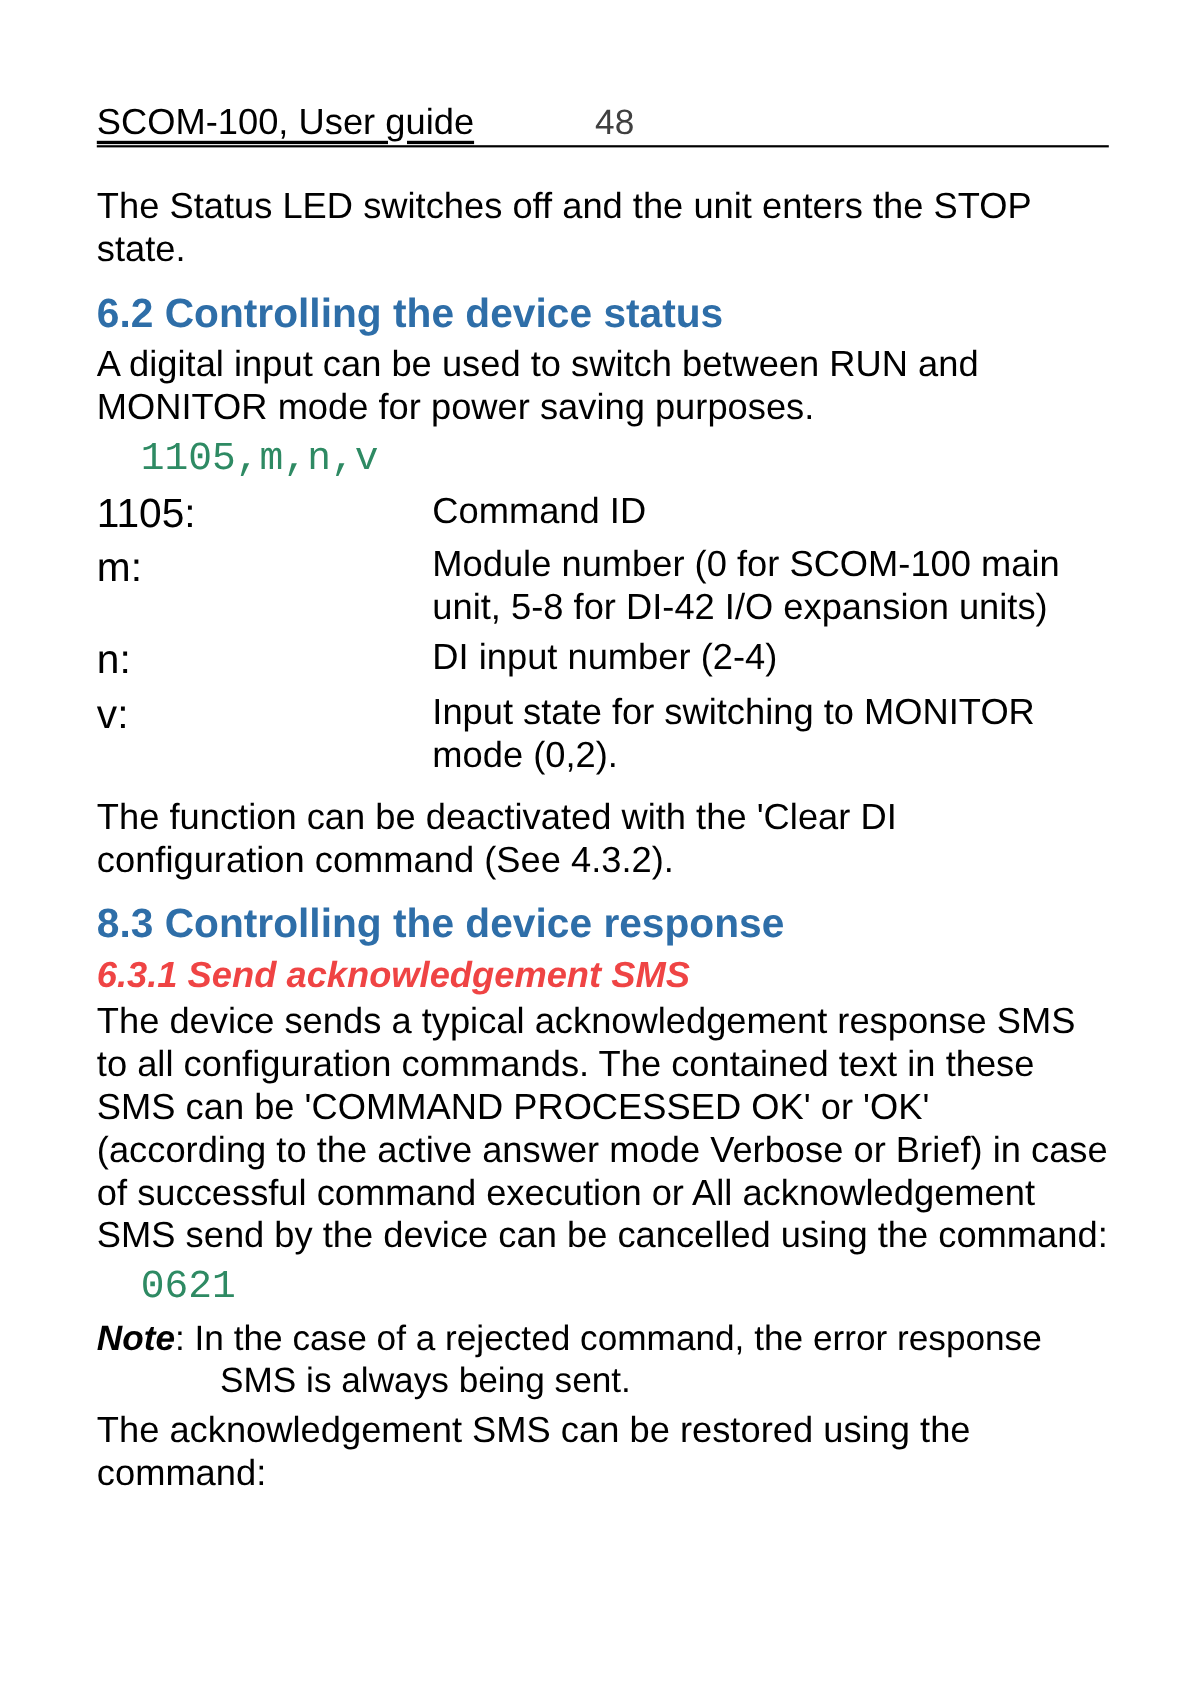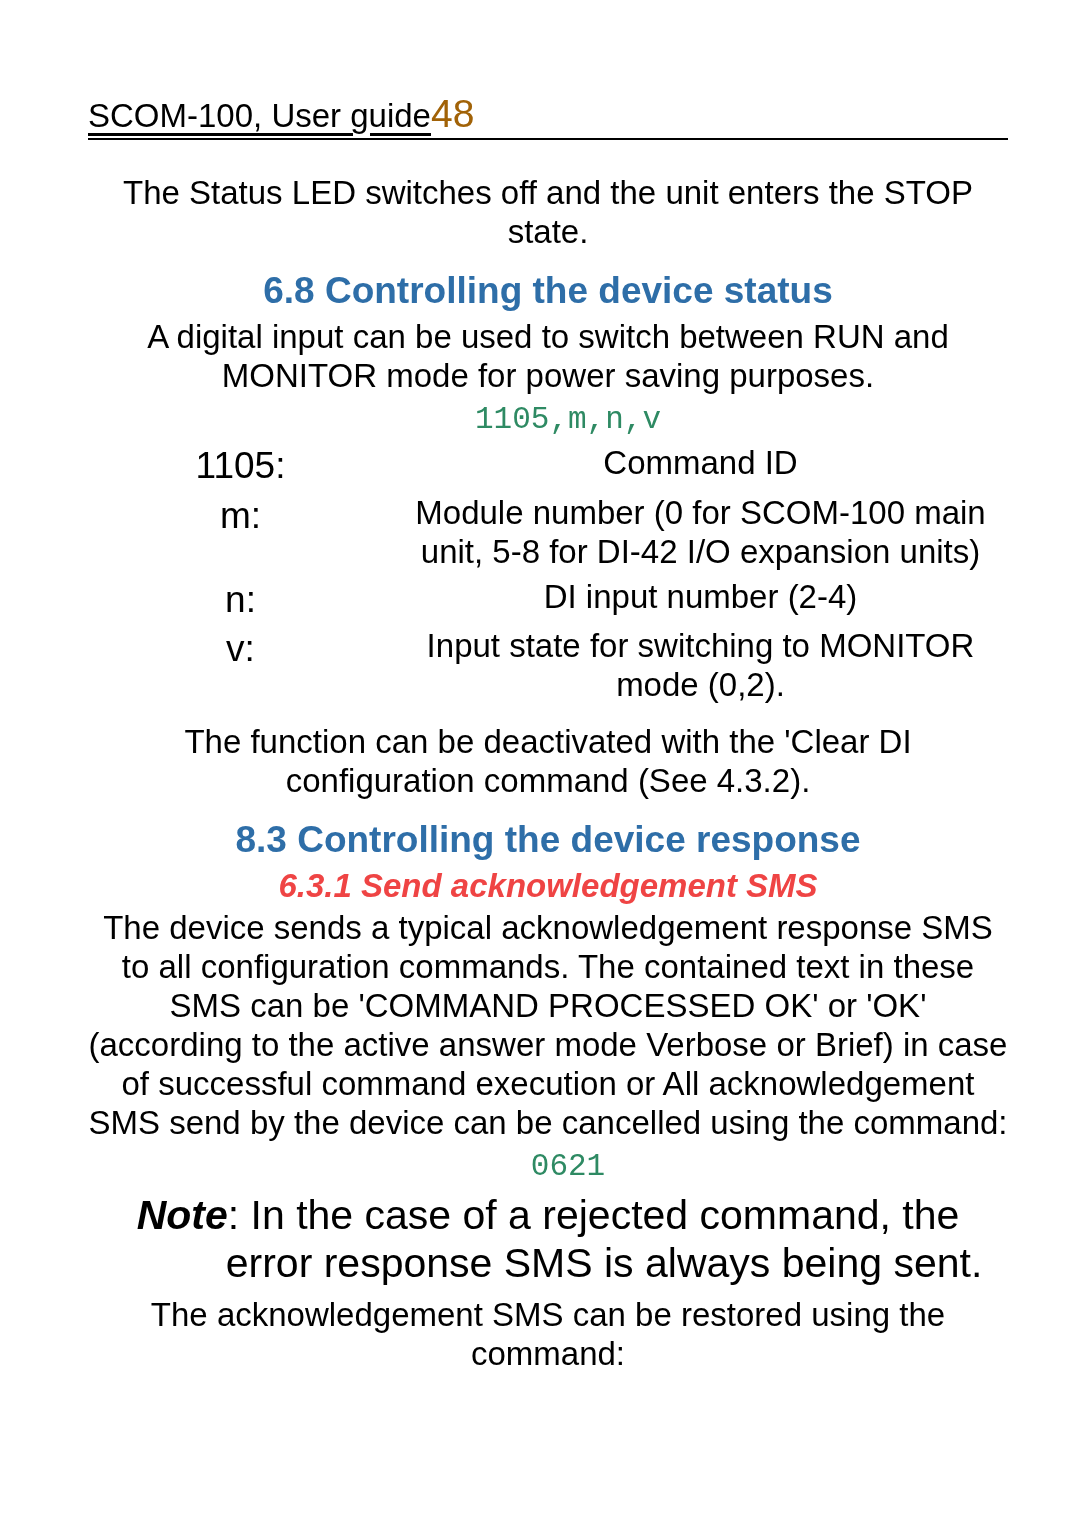--- a/index.html
+++ b/index.html
@@ -1,19 +1,18 @@
 <!DOCTYPE html>
 <html><head>
 <meta charset="utf-8">
 <style>
   * {
     margin: 0;
     padding: 0;
     box-sizing: border-box;
-    text-align: center;
   }
   body {
     width: 1080px;
     height: 1528px;
     background: #fff;
     font-family: Arial, Helvetica, sans-serif;
     color: #000;
     padding: 92px 72px 72px 88px;
   }
   .header-row {
@@ -22,22 +21,23 @@
     border-bottom: 2px solid #000;
     padding-bottom: 2px;
     margin-bottom: 34px;
   }
   .header-title {
     font-size: 33px;
     text-decoration: underline;
     text-underline-offset: 6px;
   }
   .header-page {
-    font-size: 39px;
-    color: #a16207;
+    font-size: 32px;
+    color: #404040;
+    margin-left: 110px;
   }
   .body-text {
     font-size: 33px;
     line-height: 1.18;
     margin-bottom: 18px;
   }
   .h2 {
     font-size: 37px;
     font-weight: bold;
     color: #2e6ea8;
@@ -47,21 +47,21 @@
   .h3 {
     font-size: 33px;
     font-weight: bold;
     font-style: italic;
     color: #ef4444;
     margin-bottom: 4px;
   }
   .code {
     font-family: "Courier New", Courier, monospace;
     color: #2e8a63;
-    font-size: 31px;
+    font-size: 36px;
     margin-left: 40px;
     margin-bottom: 4px;
     line-height: 1.3;
   }
   .param-table {
     display: table;
     width: 100%;
     margin-bottom: 12px;
   }
   .param-row {
@@ -77,42 +77,42 @@
   }
   .param-val {
     display: table-cell;
     font-size: 33px;
     vertical-align: top;
     padding-bottom: 6px;
     line-height: 1.18;
     margin-left: 48px;
   }
   .note-block {
-    font-size: 41px;
+    font-size: 32px;
     line-height: 1.18;
     padding-left: 112px;
     text-indent: -112px;
     margin-bottom: 8px;
   }
   .note-label {
     font-weight: bold;
     font-style: italic;
   }
 </style>
 </head>
 <body>
 
 <div class="header-row">
   <span class="header-title">SCOM-100, User guide</span>
   <span class="header-page">48</span>
 </div>
 
 <p class="body-text">The Status LED switches off and the unit enters the STOP state.</p>
 
-<h2 class="h2">6.8 Controlling the device status</h2>
+<h2 class="h2">6.2 Controlling the device status</h2>
 <p class="body-text" style="margin-bottom:4px;">A digital input can be used to switch between RUN and MONITOR mode for power saving purposes.</p>
 <div class="code">1105,m,n,v</div>
 
 <div class="param-table">
   <div class="param-row">
     <div class="param-key">1105:</div>
     <div class="param-val">Command ID</div>
   </div>
   <div class="param-row">
     <div class="param-key">m:</div>

